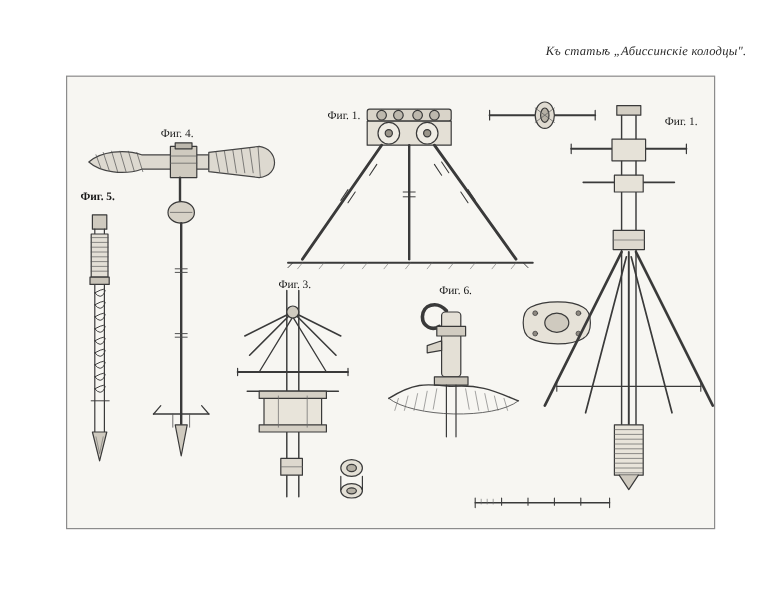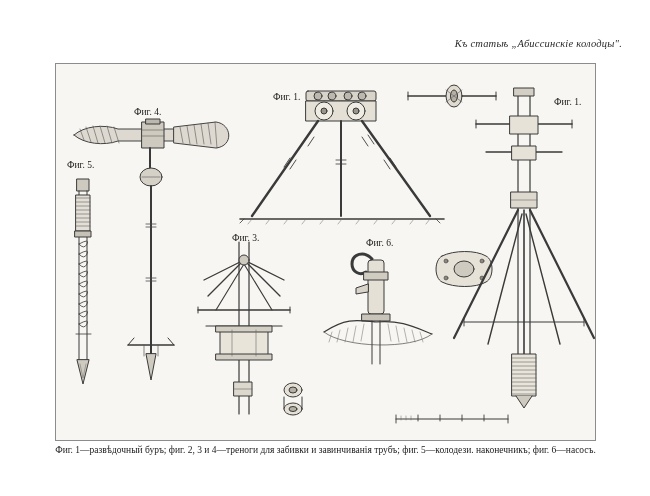--- a/index.html
+++ b/index.html
@@ -324,21 +324,20 @@
             </g>
           </g>
 
         </g>
       </svg>
 
       <div class="fig-label" style="left:78px; top:43px;">Фиг. 4.</div>
       <div class="fig-label" style="left:217px; top:28px;">Фиг. 1.</div>
       <div class="fig-label" style="left:176px; top:169px;text-align:center;">Фиг. 3.</div>
       <div class="fig-label" style="left:498px; top:33px;">Фиг. 1.</div>
-      <div class="fig-label" style="left:11px; top:96px;">Фиг. 5.</div>
+      <div class="fig-label" style="left:11px; top:96px;font-weight:bold;">Фиг. 5.</div>
       <div class="fig-label" style="left:310px; top:174px;">Фиг. 6.</div>
 
     </div>
   </div>
 
-  <div class="bottom-caption">Фиг. 1—развѣдочный буръ; фиг. 2, 3 и 4—треноги для забивки и завинчиванія трубъ; фиг. 5—колодези. наконечникъ; фиг. 6—насосъ.</div>
 
 </div>
 
 </body></html>

